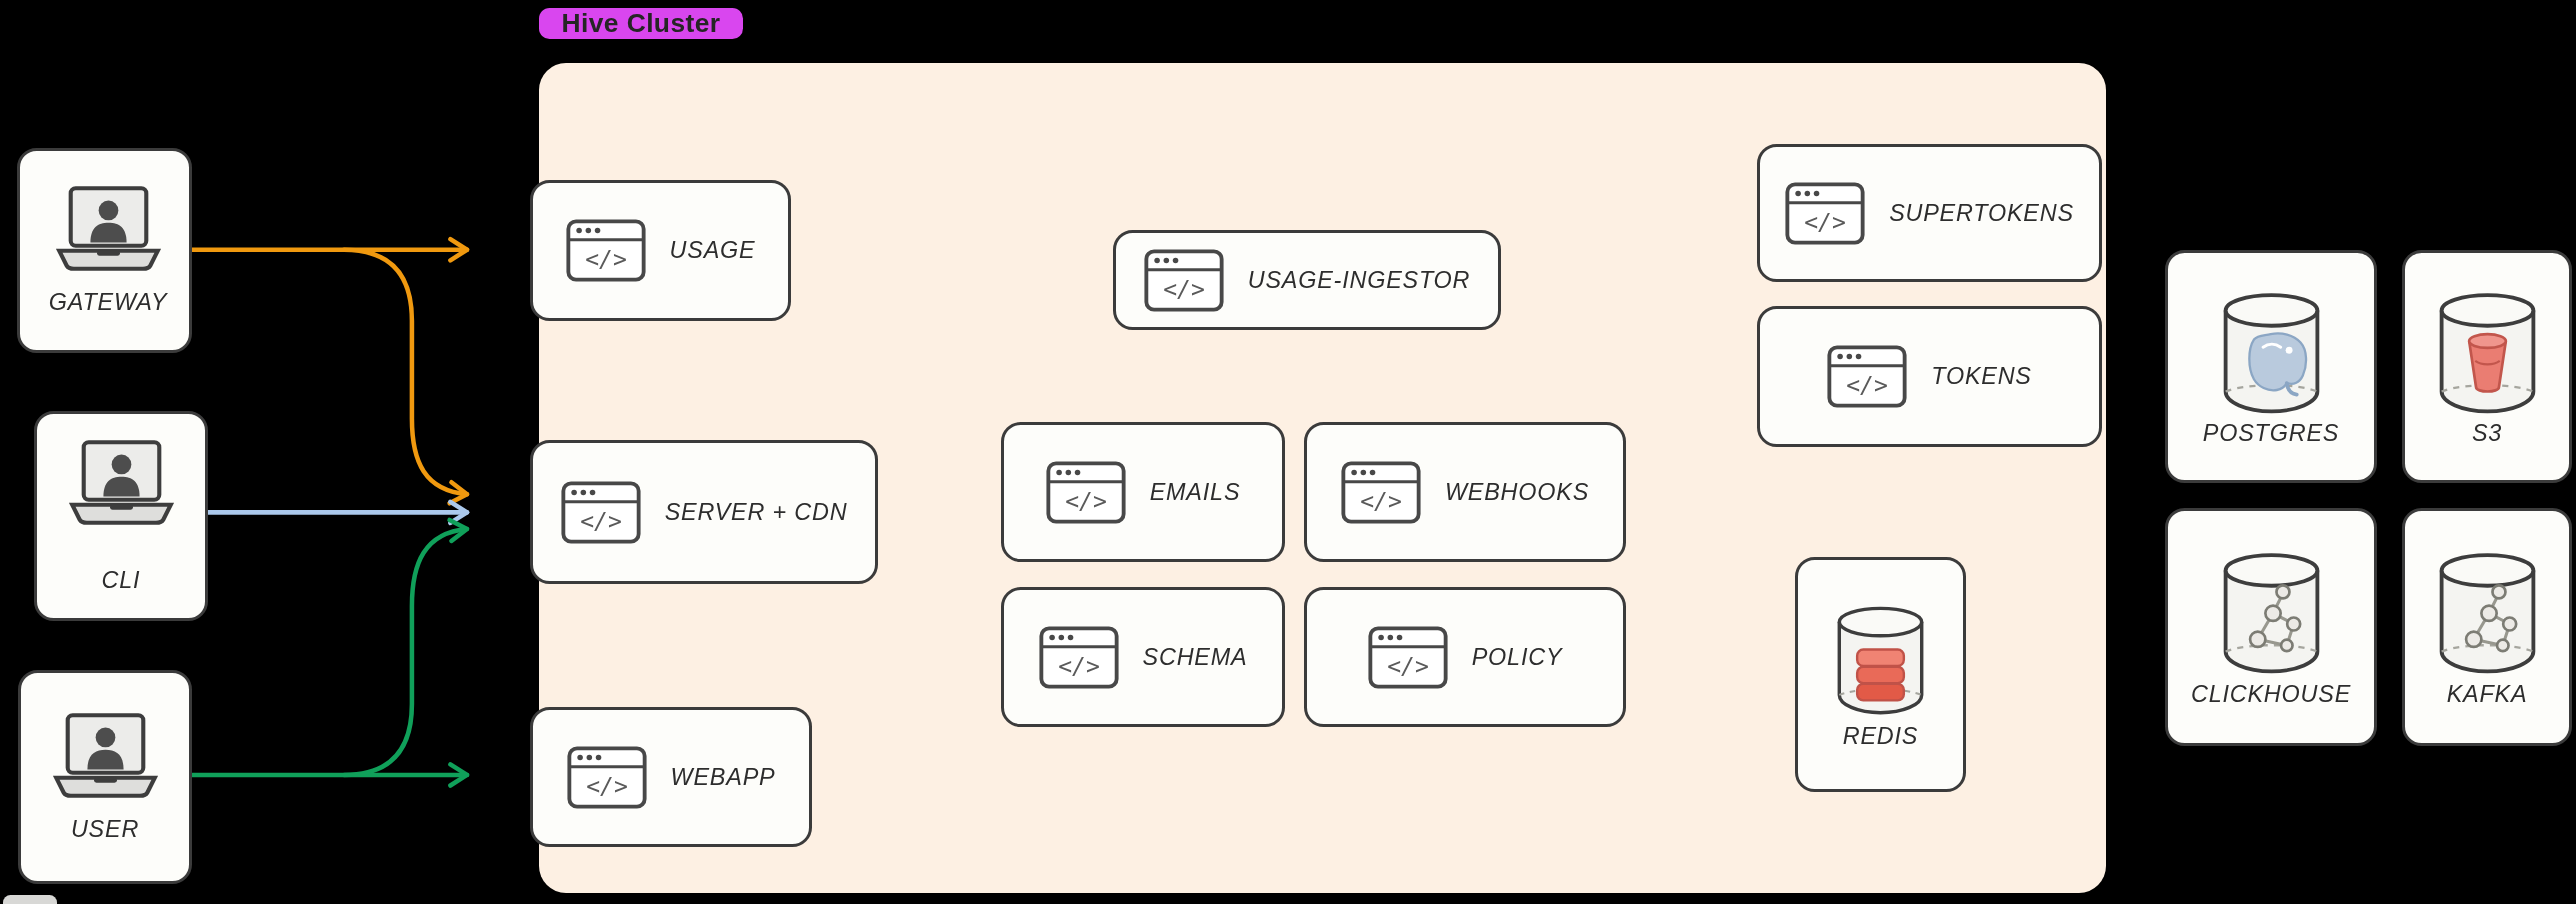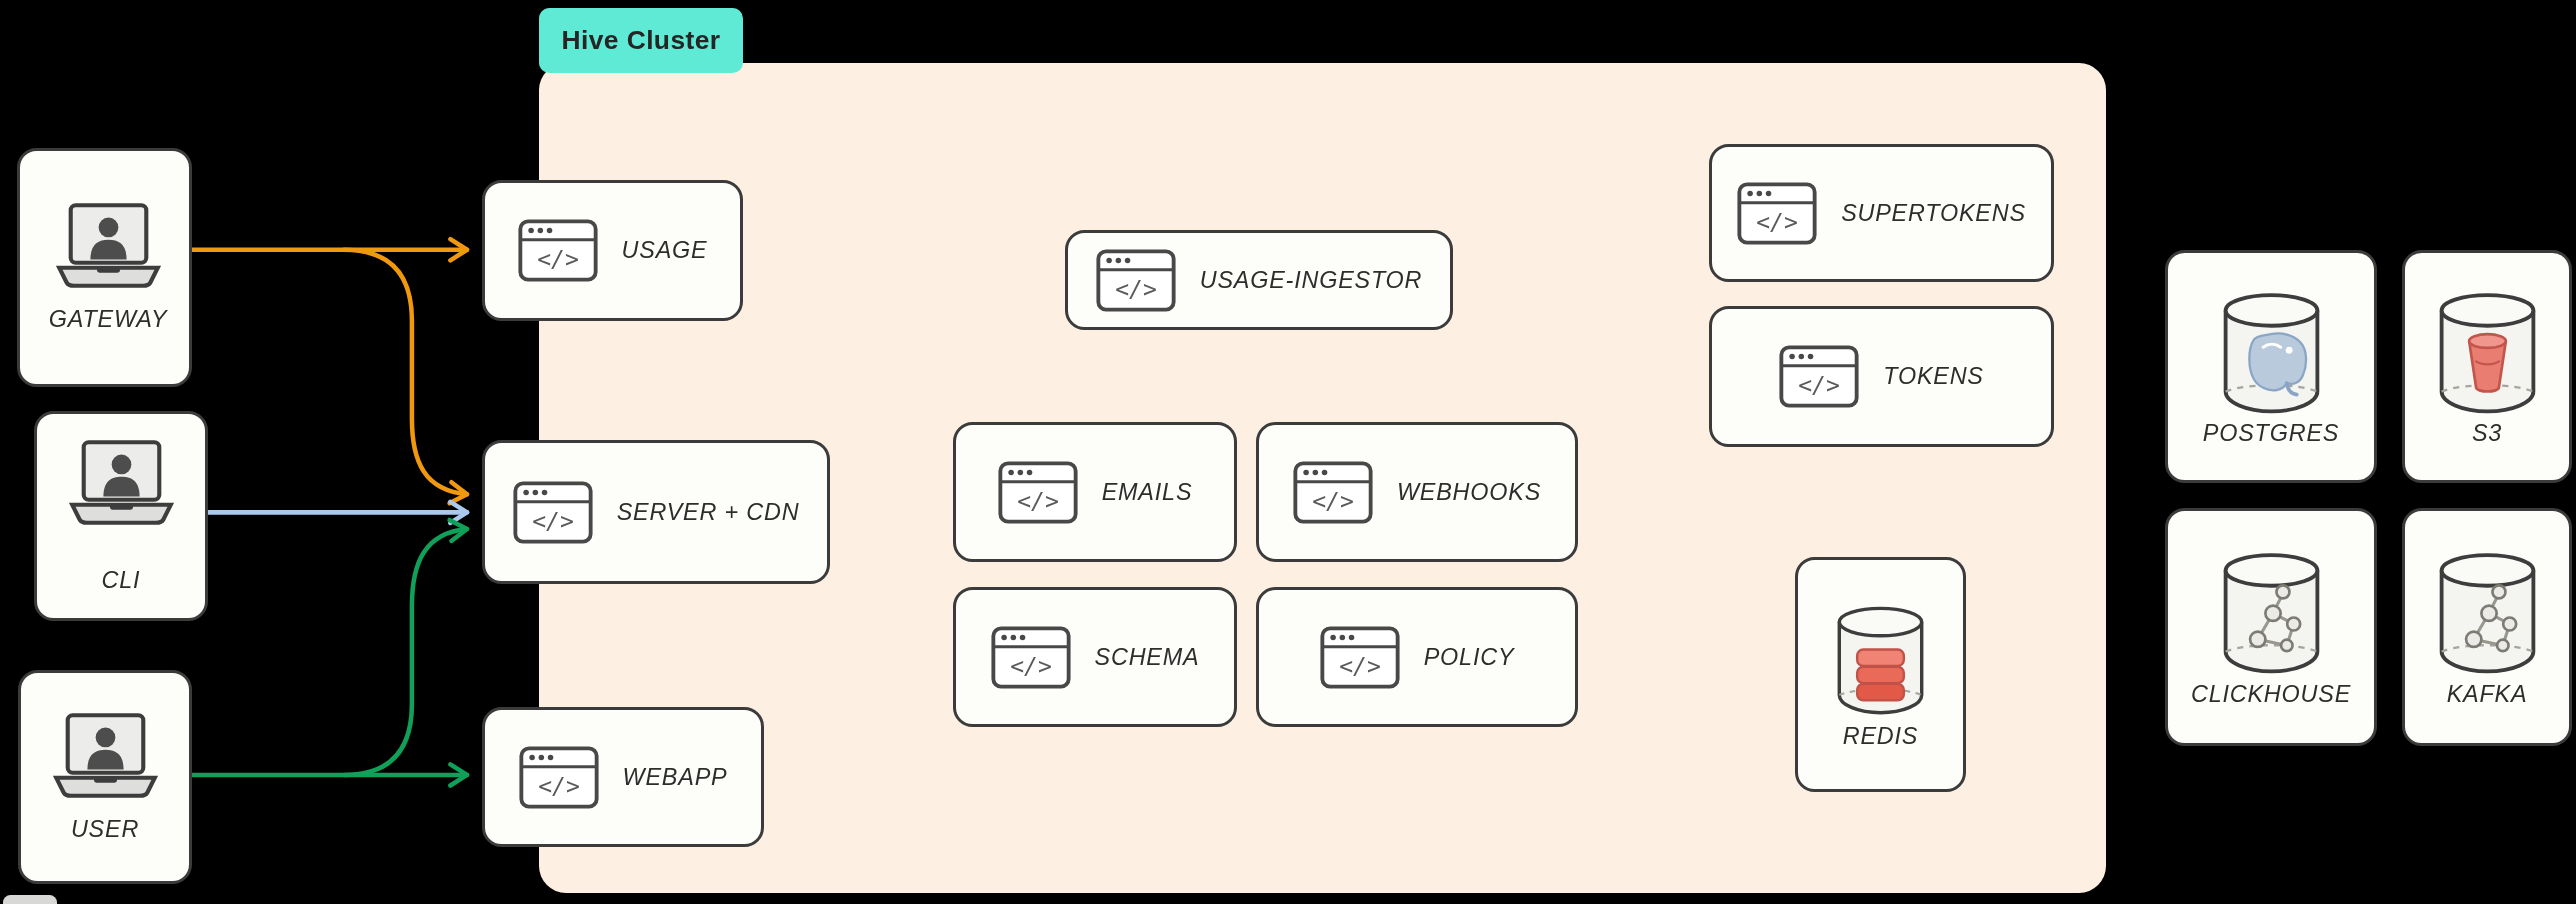--- a/index.html
+++ b/index.html
@@ -18,23 +18,23 @@
 
   
   .cluster {
     position:absolute;
     left:539px; top:63px; width:1567px; height:830px;
     background:#fdf0e3;
     border-radius:27px;
   }
   .cluster-tag {
     position:absolute;
-    left:539px; top:7.5px; height:65px;
+    left:539px; top:7.5px; height:31px;
     padding:0 22.6px;
-    background:#5eead4;
+    background:#d946ef;
     border-radius:10.6px;
     display:flex; align-items:center;
     font-size:26.4px; font-weight:700; color:#252525;
     letter-spacing:0.4px;
   }
 
   
   .edges {
     position:absolute; left:0; top:0;
     pointer-events:none;
@@ -50,29 +50,29 @@
   }
   .node .label {
     font-style:italic;
     font-size:23.4px;
     color:#2d2d2d;
     letter-spacing:0.8px;
     white-space:nowrap;
   }
 
   .client { flex-direction:column; gap:12px; }
-  .svc    { flex-direction:row;    gap:24px; padding:0 21px; }
+  .svc    { flex-direction:row;    gap:24px; padding:0 21px;margin-left:48px; }
   .store  { flex-direction:column; gap:4.5px;margin-top:7px; }
 
   .icon-laptop { width:115px; height:92px; flex:0 0 auto; }
   .icon-cw     { width:80px; height:63px;  flex:0 0 auto; }
   .icon-cyl    { width:115px; height:130px; flex:0 0 auto; }
 
   
-  .n-gateway    { left:16.6px;   top:148px; width:175px; height:239px;padding-left:8px; }
+  .n-gateway    { left:16.6px;   top:148px; width:175px; height:205px;padding-left:8px; }
   .n-cli        { left:34px;   top:411px; width:174px; height:210px;gap:36px; }
   .n-user       { left:18px;   top:670px; width:174px; height:214px; }
 
   .n-usage      { left:482px;  top:180px; width:261px; height:141px; }
   .n-server     { left:482px;  top:440px; width:348px; height:144px; }
   .n-webapp     { left:482px;  top:707px; width:282px; height:140px; }
   .n-ingestor   { left:1065px; top:230px; width:388px; height:100px; }
   .n-emails     { left:953px; top:422px; width:284px; height:140px; }
   .n-webhooks   { left:1256px; top:422px; width:322px; height:140px; }
   .n-schema     { left:953px; top:587px; width:284px; height:140px; }

